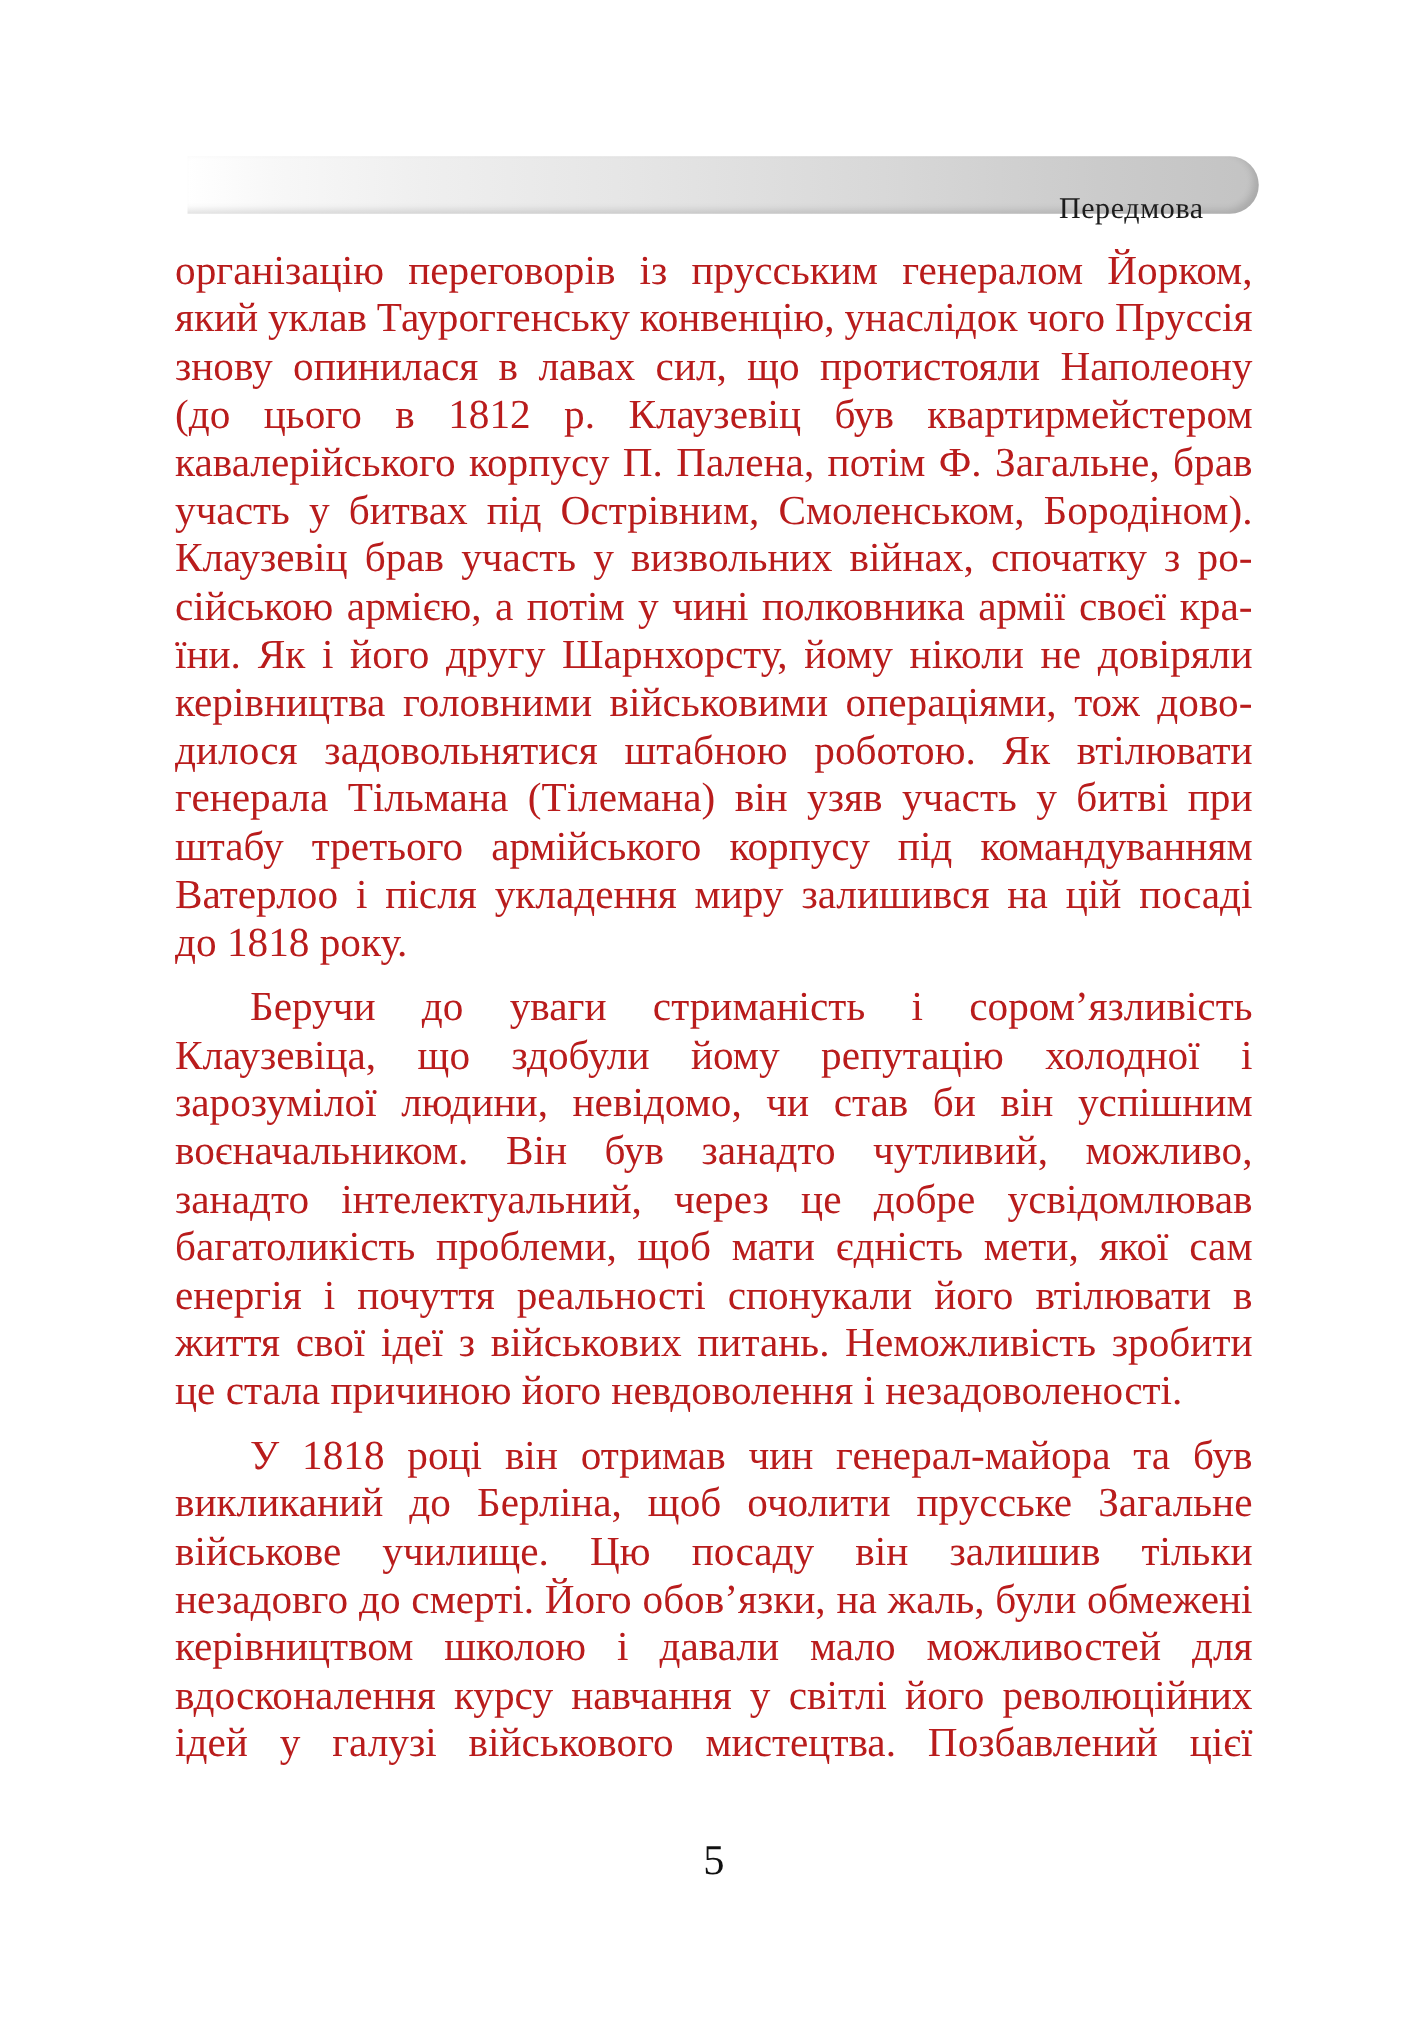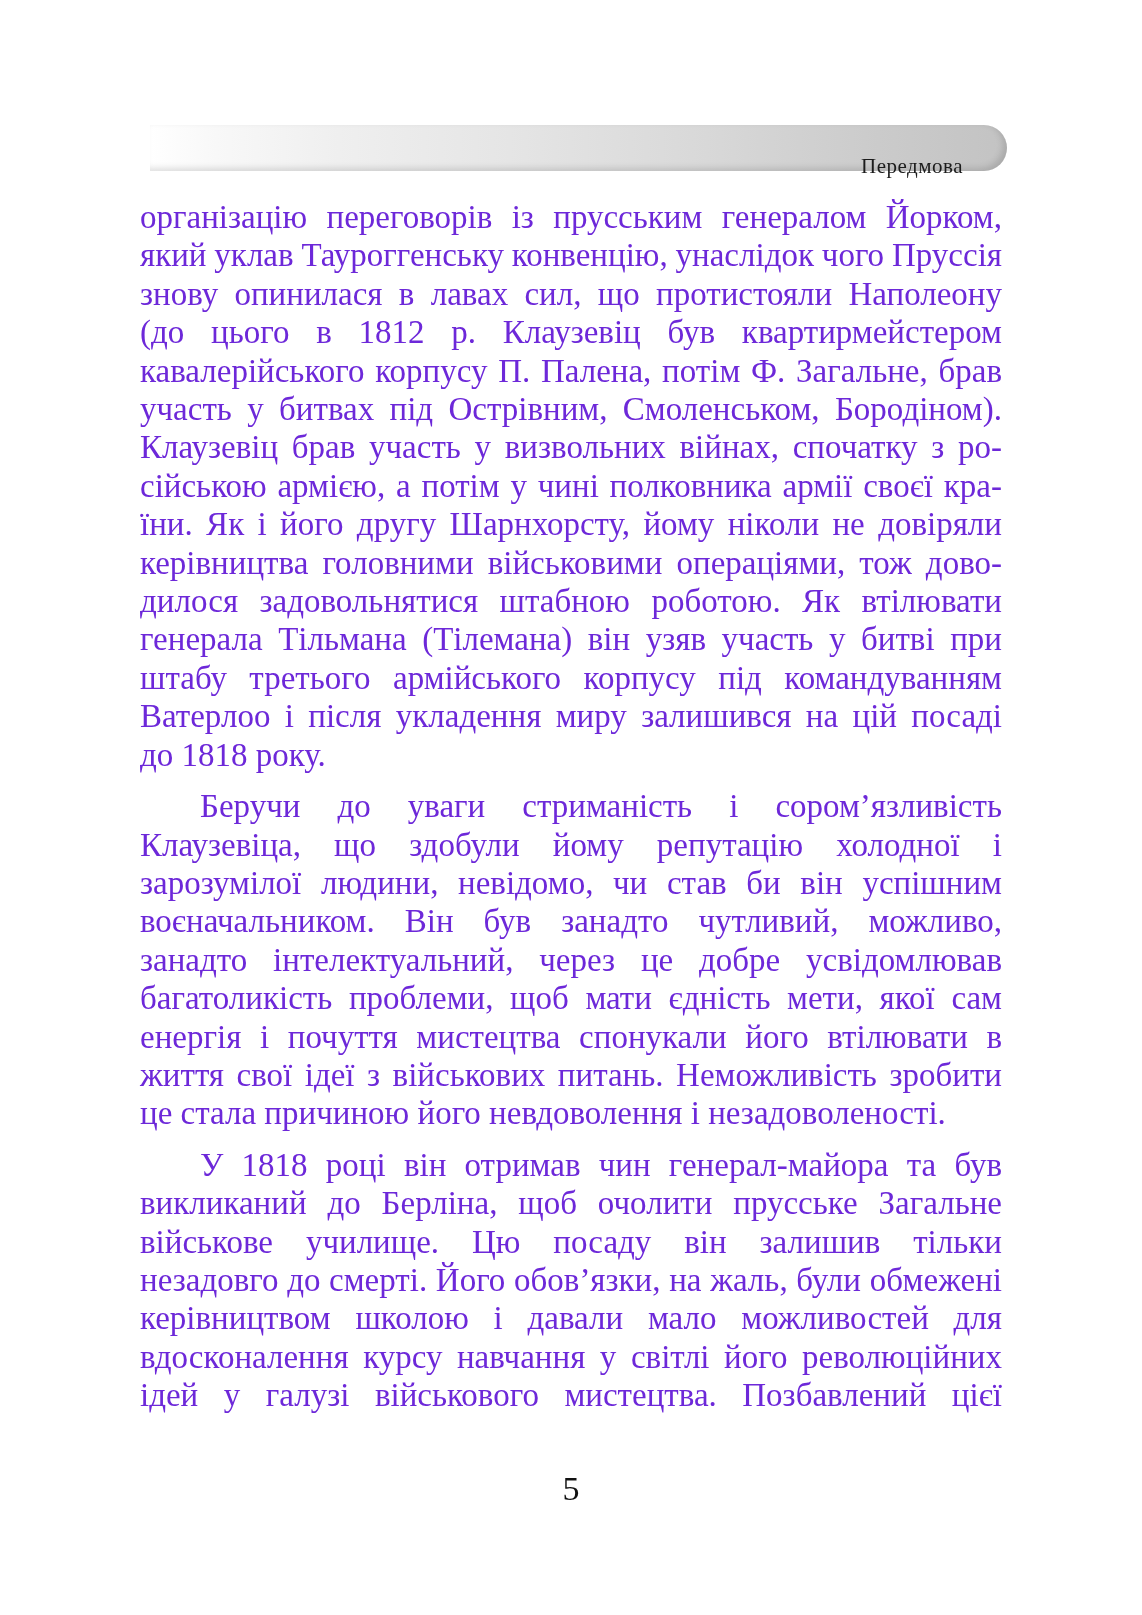--- a/index.html
+++ b/index.html
@@ -33,35 +33,35 @@
       #d8d8d8 65%,
       #cbcbcb 85%,
       #c3c3c3 100%);
     box-shadow: inset -4px -3px 6px rgba(0,0,0,0.13);
     display: flex;
     align-items: center;
     justify-content: flex-end;
     padding-right: 44px;
   }
   .running-head {
-    font-size: 21px;
+    font-size: 24px;
     color: #1c1c1c;
     letter-spacing: 0.5px;
     line-height: 1;
     padding-bottom: 3px;
     margin-top: 40px;
   }
 
   
   .text-block {
     position: absolute;
     left: 140px;
     top: 198px;
     width: 862px;
-    color: #6d28d9;
+    color: #b91c1c;
     font-size: 33px;
     line-height: 38.4px;
   }
   .para { margin: 0 0 13px 0; }
   .para:last-child { margin-bottom: 4px; }
   .line {
     text-align: justify;
     text-align-last: justify;
   }
   .line.last { text-align-last: left; }
@@ -104,21 +104,21 @@
         <div class="line" style="">Ватерлоо і після укладення миру залишився на цій посаді</div>
         <div class="line last" style="">до 1818 року.</div>
       </div>
       <div class="para indent">
         <div class="line first" style="">Беручи до уваги стриманість і сором’язливість</div>
         <div class="line" style="">Клаузевіца, що здобули йому репутацію холодної і</div>
         <div class="line" style="">зарозумілої людини, невідомо, чи став би він успішним</div>
         <div class="line" style="">воєначальником. Він був занадто чутливий, можливо,</div>
         <div class="line" style="">занадто інтелектуальний, через це добре усвідомлював</div>
         <div class="line" style="">багатоликість проблеми, щоб мати єдність мети, якої сам</div>
-        <div class="line" style="">енергія і почуття мистецтва спонукали його втілювати в</div>
+        <div class="line" style="">енергія і почуття реальності спонукали його втілювати в</div>
         <div class="line" style="">життя свої ідеї з військових питань. Неможливість зробити</div>
         <div class="line last" style="">це стала причиною його невдоволення і незадоволеності.</div>
       </div>
       <div class="para indent">
         <div class="line first" style="">У 1818 році він отримав чин генерал-майора та був</div>
         <div class="line" style="">викликаний до Берліна, щоб очолити прусське Загальне</div>
         <div class="line" style="">військове училище. Цю посаду він залишив тільки</div>
         <div class="line" style="">незадовго до смерті. Його обов’язки, на жаль, були обмежені</div>
         <div class="line" style="">керівництвом школою і давали мало можливостей для</div>
         <div class="line" style="">вдосконалення курсу навчання у світлі його революційних</div>

